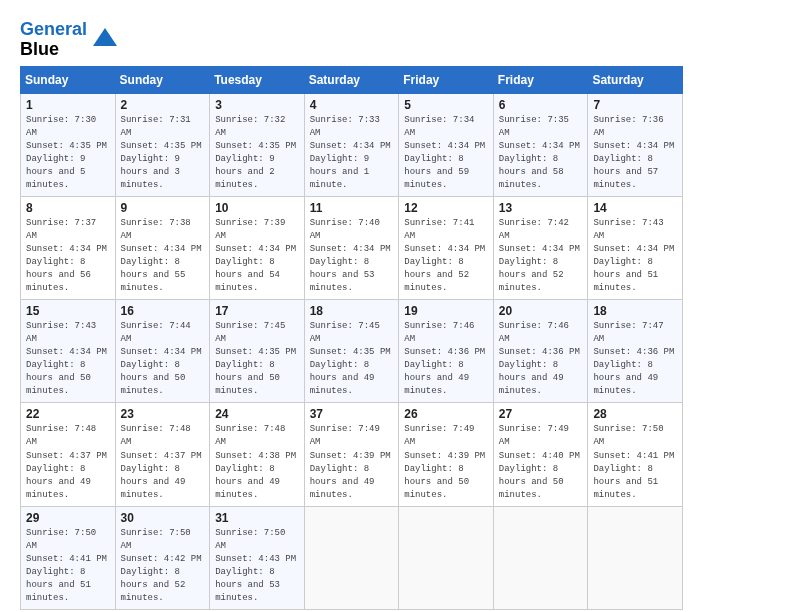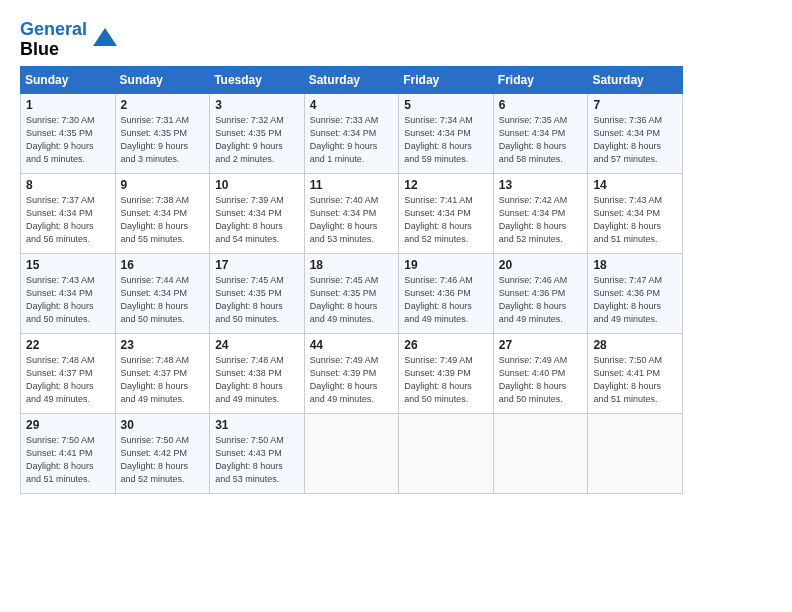--- a/index.html
+++ b/index.html
@@ -90,20 +90,21 @@
       font-size: 12px;
       font-weight: bold;
       color: #222;
       display: block;
       margin-bottom: 2px;
     }
     .day-info {
       font-size: 9px;
       color: #444;
       line-height: 1.45;
+      font-family: Liberation Mono, monospace;
     }
     td.empty {
       background: #f9f9f9 !important;
     }
   </style>
 </head>
 <body>
 
 <div class="page">
   <div class="header-row">
@@ -238,21 +239,21 @@
           </td>
           <td>
             <span class="day-num">23</span>
             <div class="day-info">Sunrise: 7:48 AM<br>Sunset: 4:37 PM<br>Daylight: 8 hours and 49 minutes.</div>
           </td>
           <td>
             <span class="day-num">24</span>
             <div class="day-info">Sunrise: 7:48 AM<br>Sunset: 4:38 PM<br>Daylight: 8 hours and 49 minutes.</div>
           </td>
           <td>
-            <span class="day-num">44</span>
+            <span class="day-num">37</span>
             <div class="day-info">Sunrise: 7:49 AM<br>Sunset: 4:39 PM<br>Daylight: 8 hours and 49 minutes.</div>
           </td>
           <td>
             <span class="day-num">26</span>
             <div class="day-info">Sunrise: 7:49 AM<br>Sunset: 4:39 PM<br>Daylight: 8 hours and 50 minutes.</div>
           </td>
           <td>
             <span class="day-num">27</span>
             <div class="day-info">Sunrise: 7:49 AM<br>Sunset: 4:40 PM<br>Daylight: 8 hours and 50 minutes.</div>
           </td>

